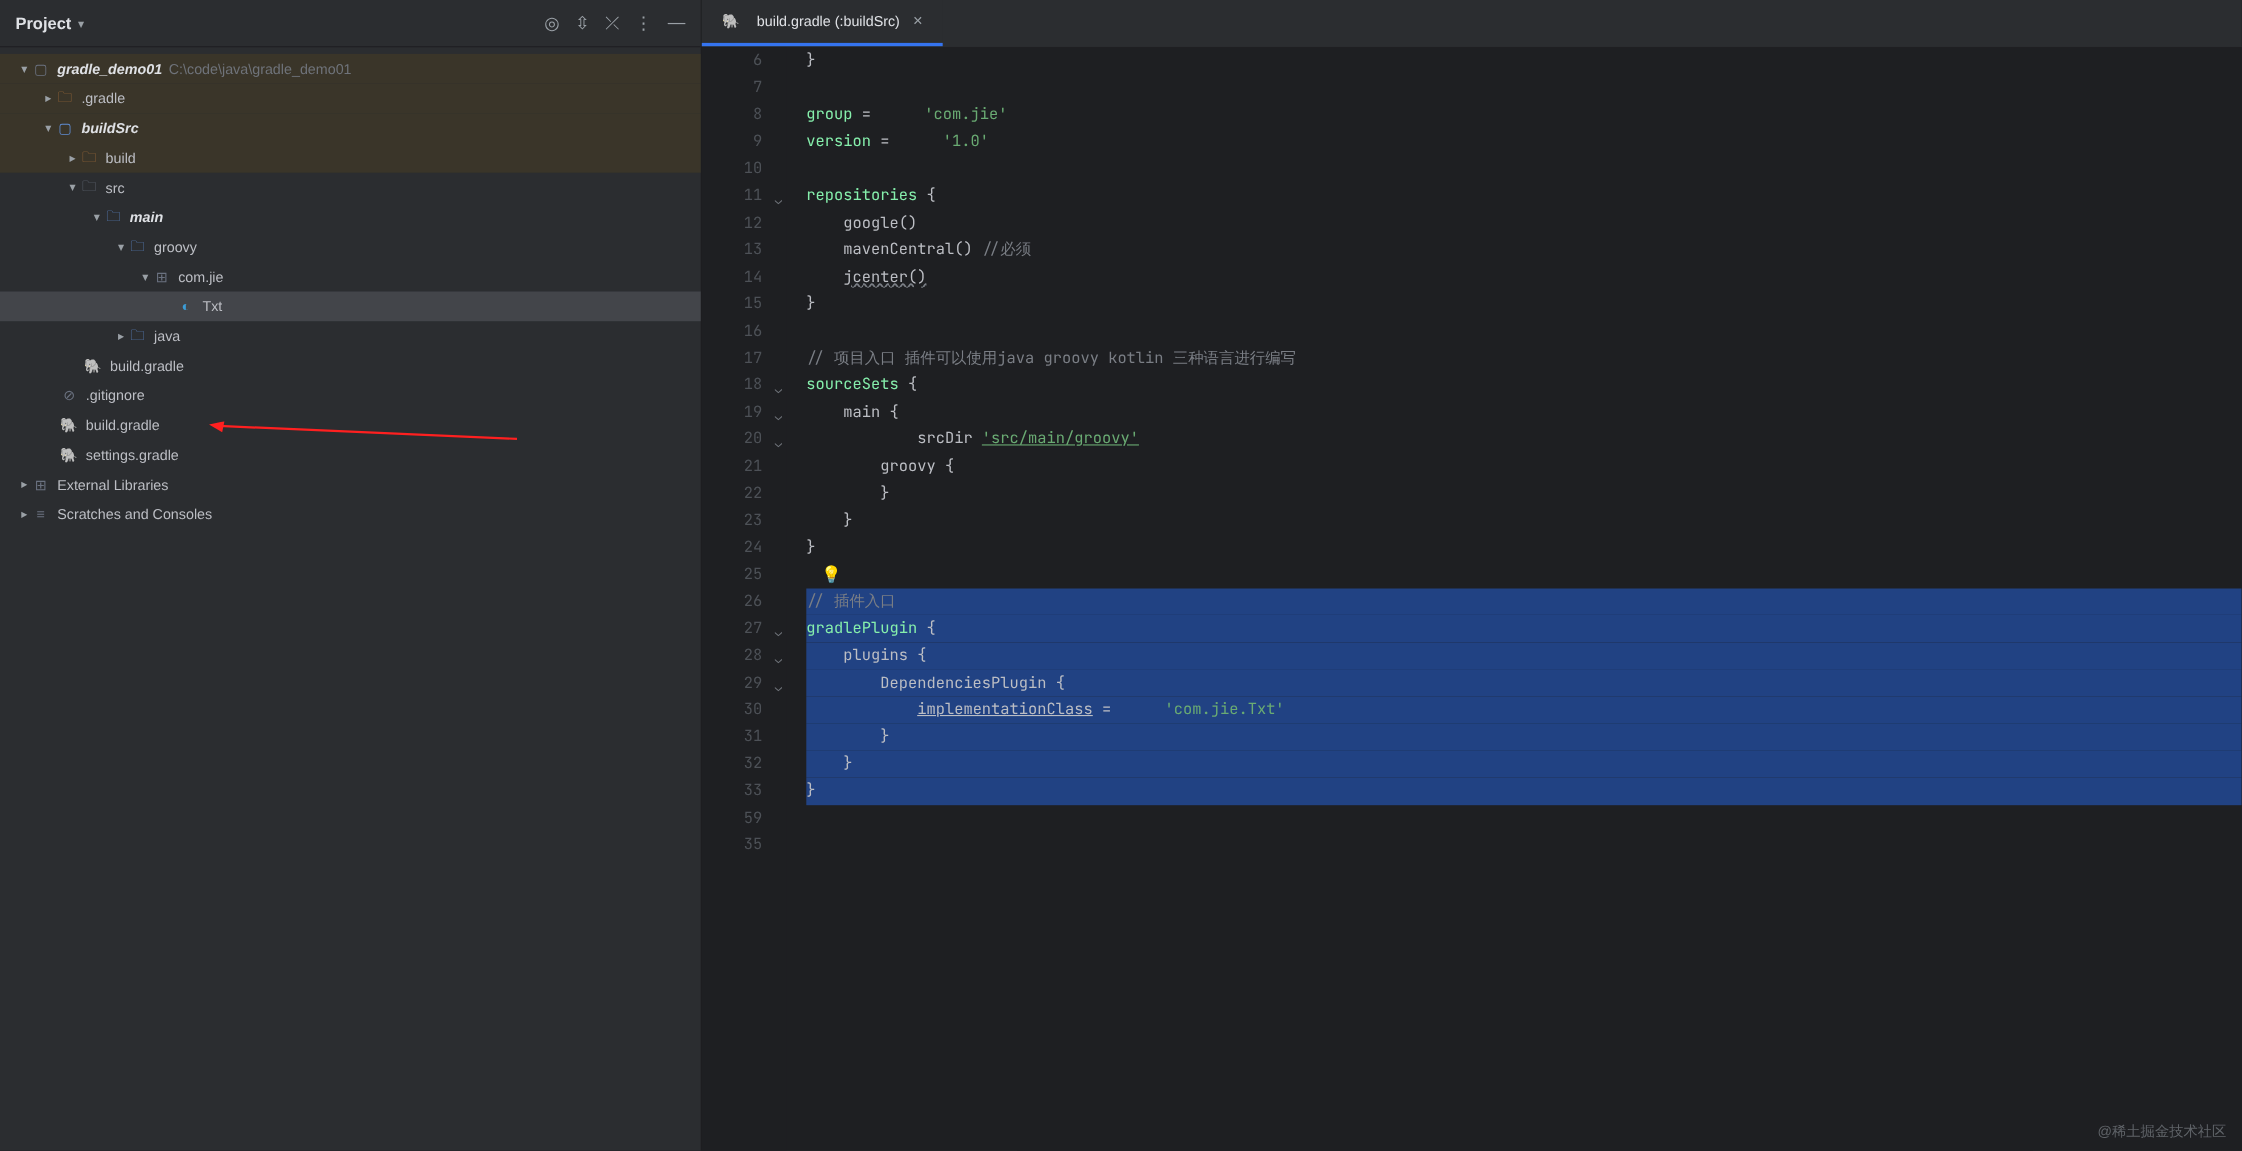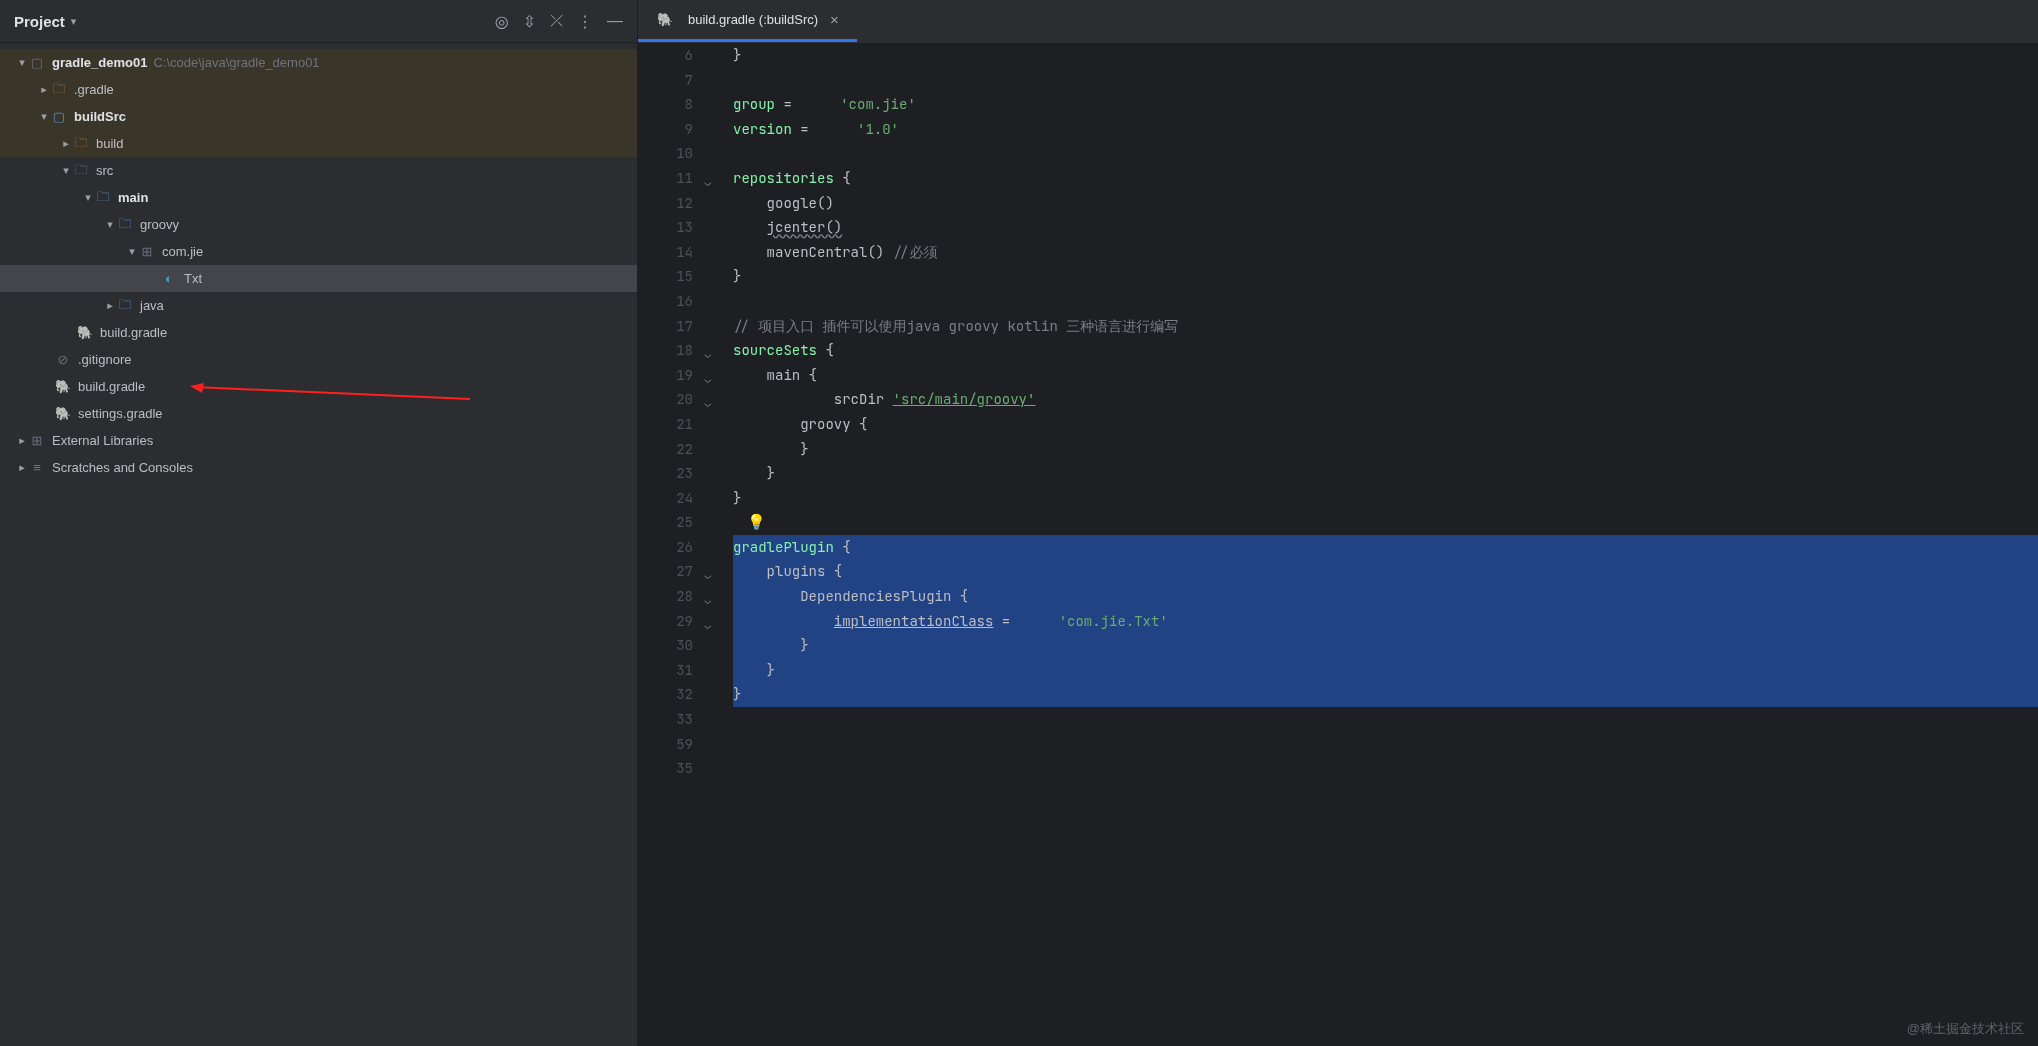--- a/index.html
+++ b/index.html
@@ -71,21 +71,21 @@
       justify-content: center;
       font-size: 13px;
     }
     .folder-icon { color: #6b7280; }
     .folder-icon.orange { color: #a9703a; }
     .folder-icon.blue { color: #5f8bcf; }
     .file-icon { color: #6b7280; }
     .gradle-icon { color: #7a8a99; }
     .txt-icon { color: #3c9cd6; }
     .tree-label { color: #bcbec4; }
-    .tree-label.bold { font-weight: 700; color: #dfe1e5; }
+    .tree-label.bold { font-weight: 700; color: #dfe1e5; font-style: italic; }
     .tree-path { color: #6f737a; margin-left: 6px; }
     
     
     .red-arrow {
       position: absolute;
       top: 340px;
       left: 190px;
       width: 280px;
       height: 20px;
       pointer-events: none;
@@ -335,33 +335,34 @@
           <div class="gutter-line">35</div>
         </div>
       <div class="code" id="code">
           <div class="code-line">}</div>
           <div class="code-line"></div>
           <div class="code-line"><span class="k-key">group</span> = <span class="k-str">'com.jie'</span></div>
           <div class="code-line"><span class="k-key">version</span> = <span class="k-str">'1.0'</span></div>
           <div class="code-line"></div>
           <div class="code-line"><span class="k-key">repositories</span> {</div>
           <div class="code-line">    google()</div>
+          <div class="code-line">    mavenCentral() <span class="k-cmt">//必须</span></div>
           <div class="code-line">    <span class="k-warn">jcenter()</span></div>
-          <div class="code-line">    mavenCentral() <span class="k-cmt">//必须</span></div>
           <div class="code-line">}</div>
           <div class="code-line"></div>
           <div class="code-line"><span class="k-cmt">// 项目入口 插件可以使用java groovy kotlin 三种语言进行编写</span></div>
           <div class="code-line"><span class="k-key">sourceSets</span> {</div>
           <div class="code-line">    main {</div>
           <div class="code-line">            srcDir <span class="k-link">'src/main/groovy'</span></div>
           <div class="code-line">        groovy {</div>
           <div class="code-line">        }</div>
           <div class="code-line">    }</div>
           <div class="code-line">}</div>
           <div class="code-line" style="position: relative;"><span class="bulb">💡</span></div>
+          <div class="code-line sel"><span class="k-cmt">// 插件入口</span></div>
           <div class="code-line sel"><span class="k-key">gradlePlugin</span> {</div>
           <div class="code-line sel">    plugins {</div>
           <div class="code-line sel">        DependenciesPlugin {</div>
           <div class="code-line sel">            <span class="k-under">implementationClass</span> = <span class="k-str">'com.jie.Txt'</span></div>
           <div class="code-line sel">        }</div>
           <div class="code-line sel">    }</div>
           <div class="code-line sel">}</div>
           <div class="code-line"></div>
         </div>
     </div>

